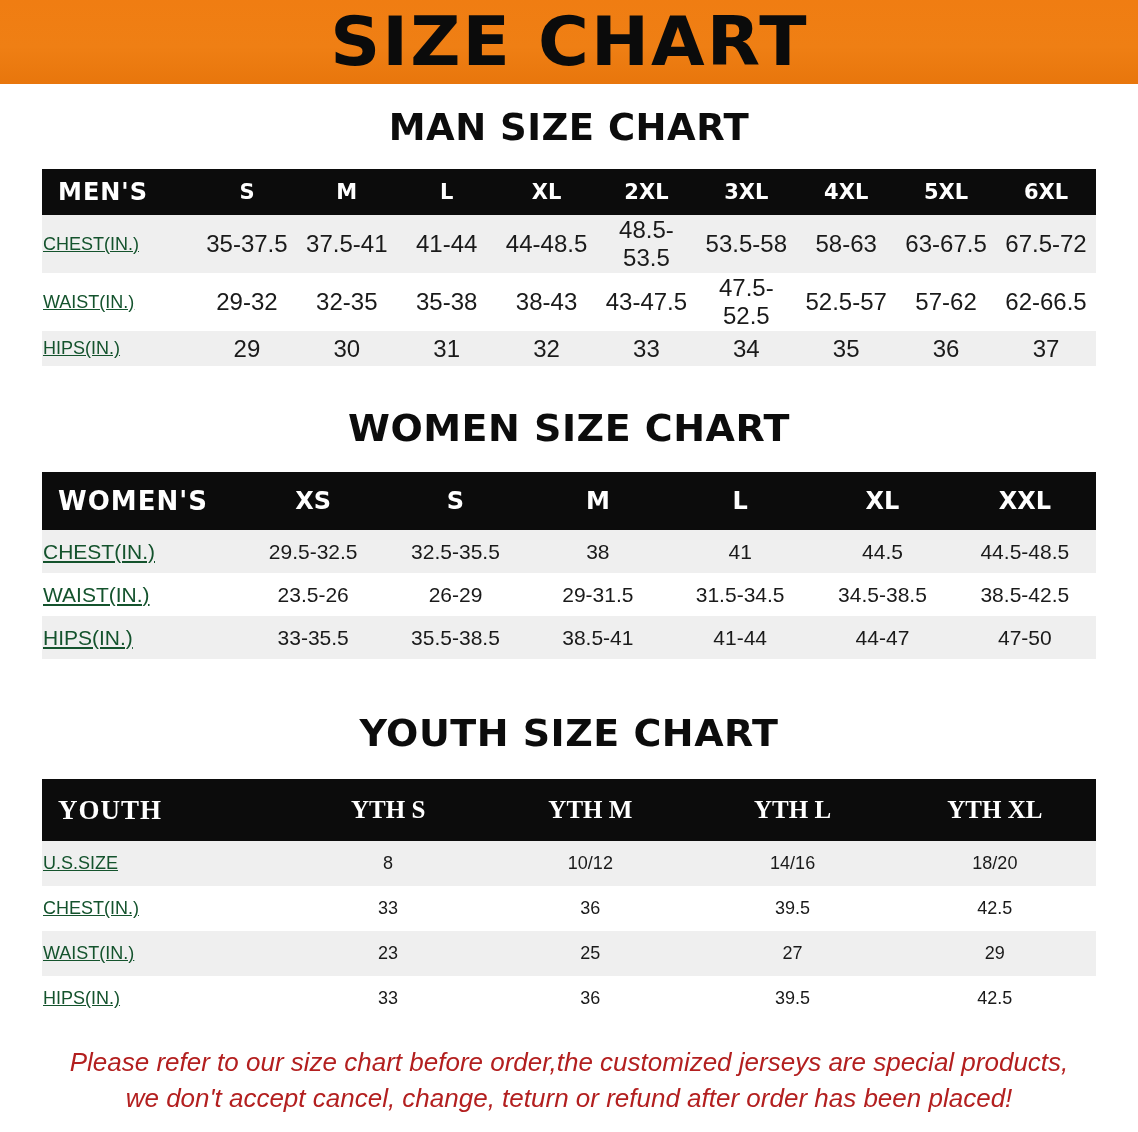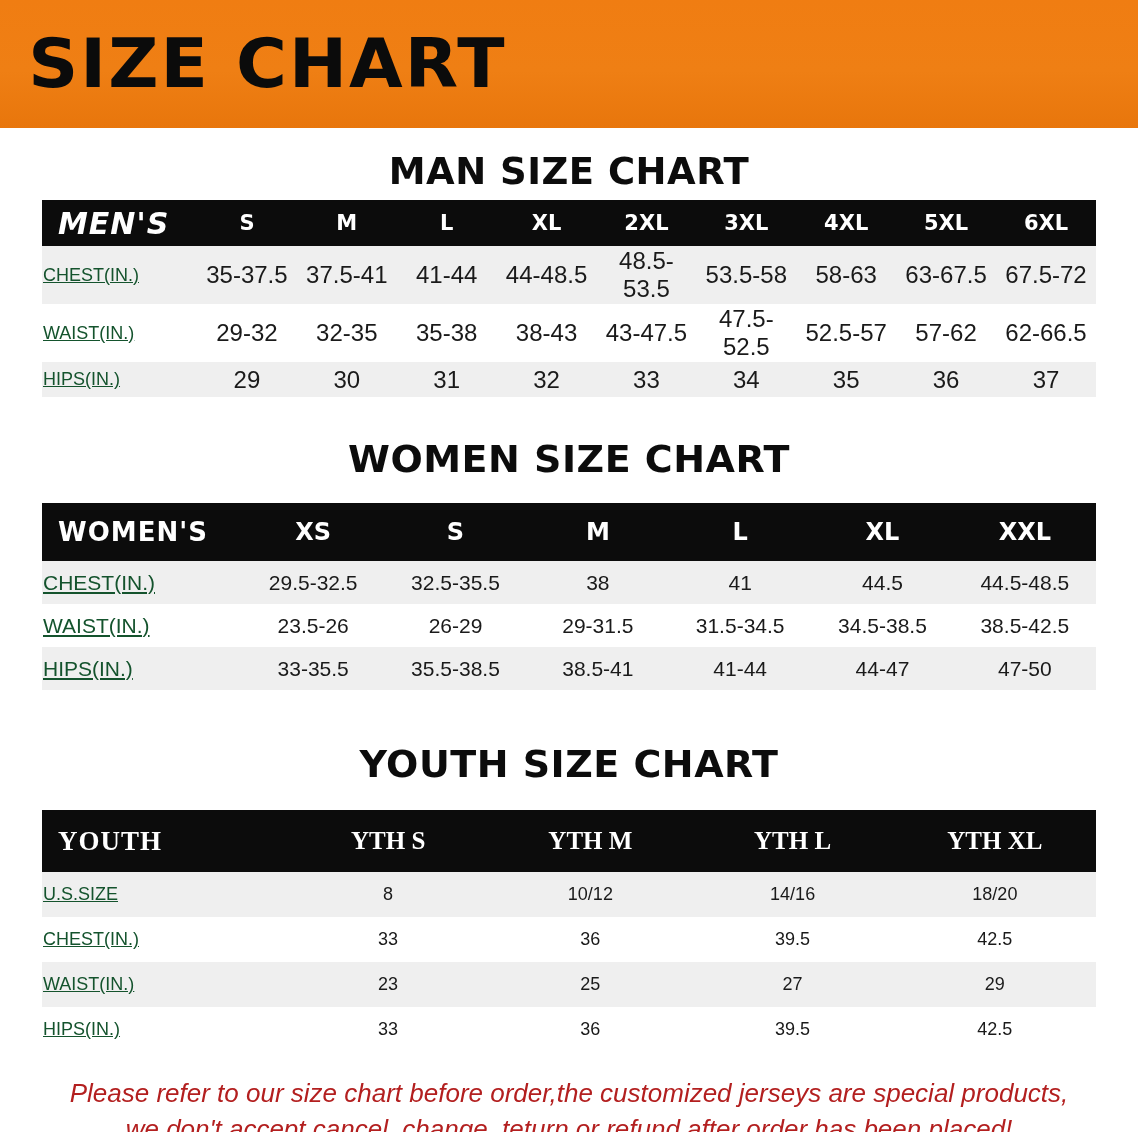--- a/index.html
+++ b/index.html
@@ -11,47 +11,46 @@
   body {
     width: 1138px;
     height: 1132px;
     font-family: "Liberation Sans", sans-serif;
     color: #111111;
     overflow: hidden;
   }
 
   
   .banner {
-    height: 128px;
+    height: 84px;
     background: linear-gradient(180deg, #f07d12 0%, #ef7f14 55%, #e8760c 100%);
     display: flex;
     align-items: center;
-    justify-content: flex-start;
-    padding-left: 33px;
+    justify-content: center;
   }
   .banner-title {
     font-family: "DejaVu Sans", sans-serif;
     font-weight: bold;
     font-size: 68px;
     letter-spacing: 2px;
     color: #0b0b0b;
     line-height: 1;
     transform: scaleX(1.02);
   }
 
   
   .section-title {
     text-align: center;
     font-family: "DejaVu Sans", sans-serif;
     font-weight: bold;
     font-size: 37px;
     letter-spacing: 0.5px;
     color: #0c0c0c;
   }
-  .st-man    { margin-top: 22px; margin-bottom: 7px; }
+  .st-man    { margin-top: 22px; margin-bottom: 20px; }
   .st-women  { margin-top: 40px; margin-bottom: 22px; font-size: 38px; }
   .st-youth  { margin-top: 52px; margin-bottom: 24px; font-size: 38px; }
 
   
   .table-wrap { padding: 0 42px; }
   table {
     width: 100%;
     border-collapse: collapse;
     table-layout: fixed;
   }
@@ -75,21 +74,21 @@
   tbody td.rowhead {
     text-align: left;
     color: #14532d;
     text-decoration: underline;
   }
   .row-light td { background: #efefef; }
   .row-white td { background: #ffffff; }
 
   
   #men-table thead th { height: 46px; font-size: 21px; }
-  #men-table thead th.rowhead { font-size: 30px; letter-spacing: 1px; font-style: italic; }
+  #men-table thead th.rowhead { font-size: 24px; letter-spacing: 1px; }
   #men-table tbody td { height: 35px; font-size: 24px; }
   #men-table tbody td.rowhead { font-size: 18px; }
   #men-table col.c0 { width: 155px; }
 
   
   #women-table thead th { height: 58px; font-size: 24px; }
   #women-table thead th.rowhead { font-size: 26px; letter-spacing: 1px; margin-top: 32px; }
   #women-table tbody td { height: 43px; font-size: 21px; }
   #women-table col.c0 { width: 200px; }
 

